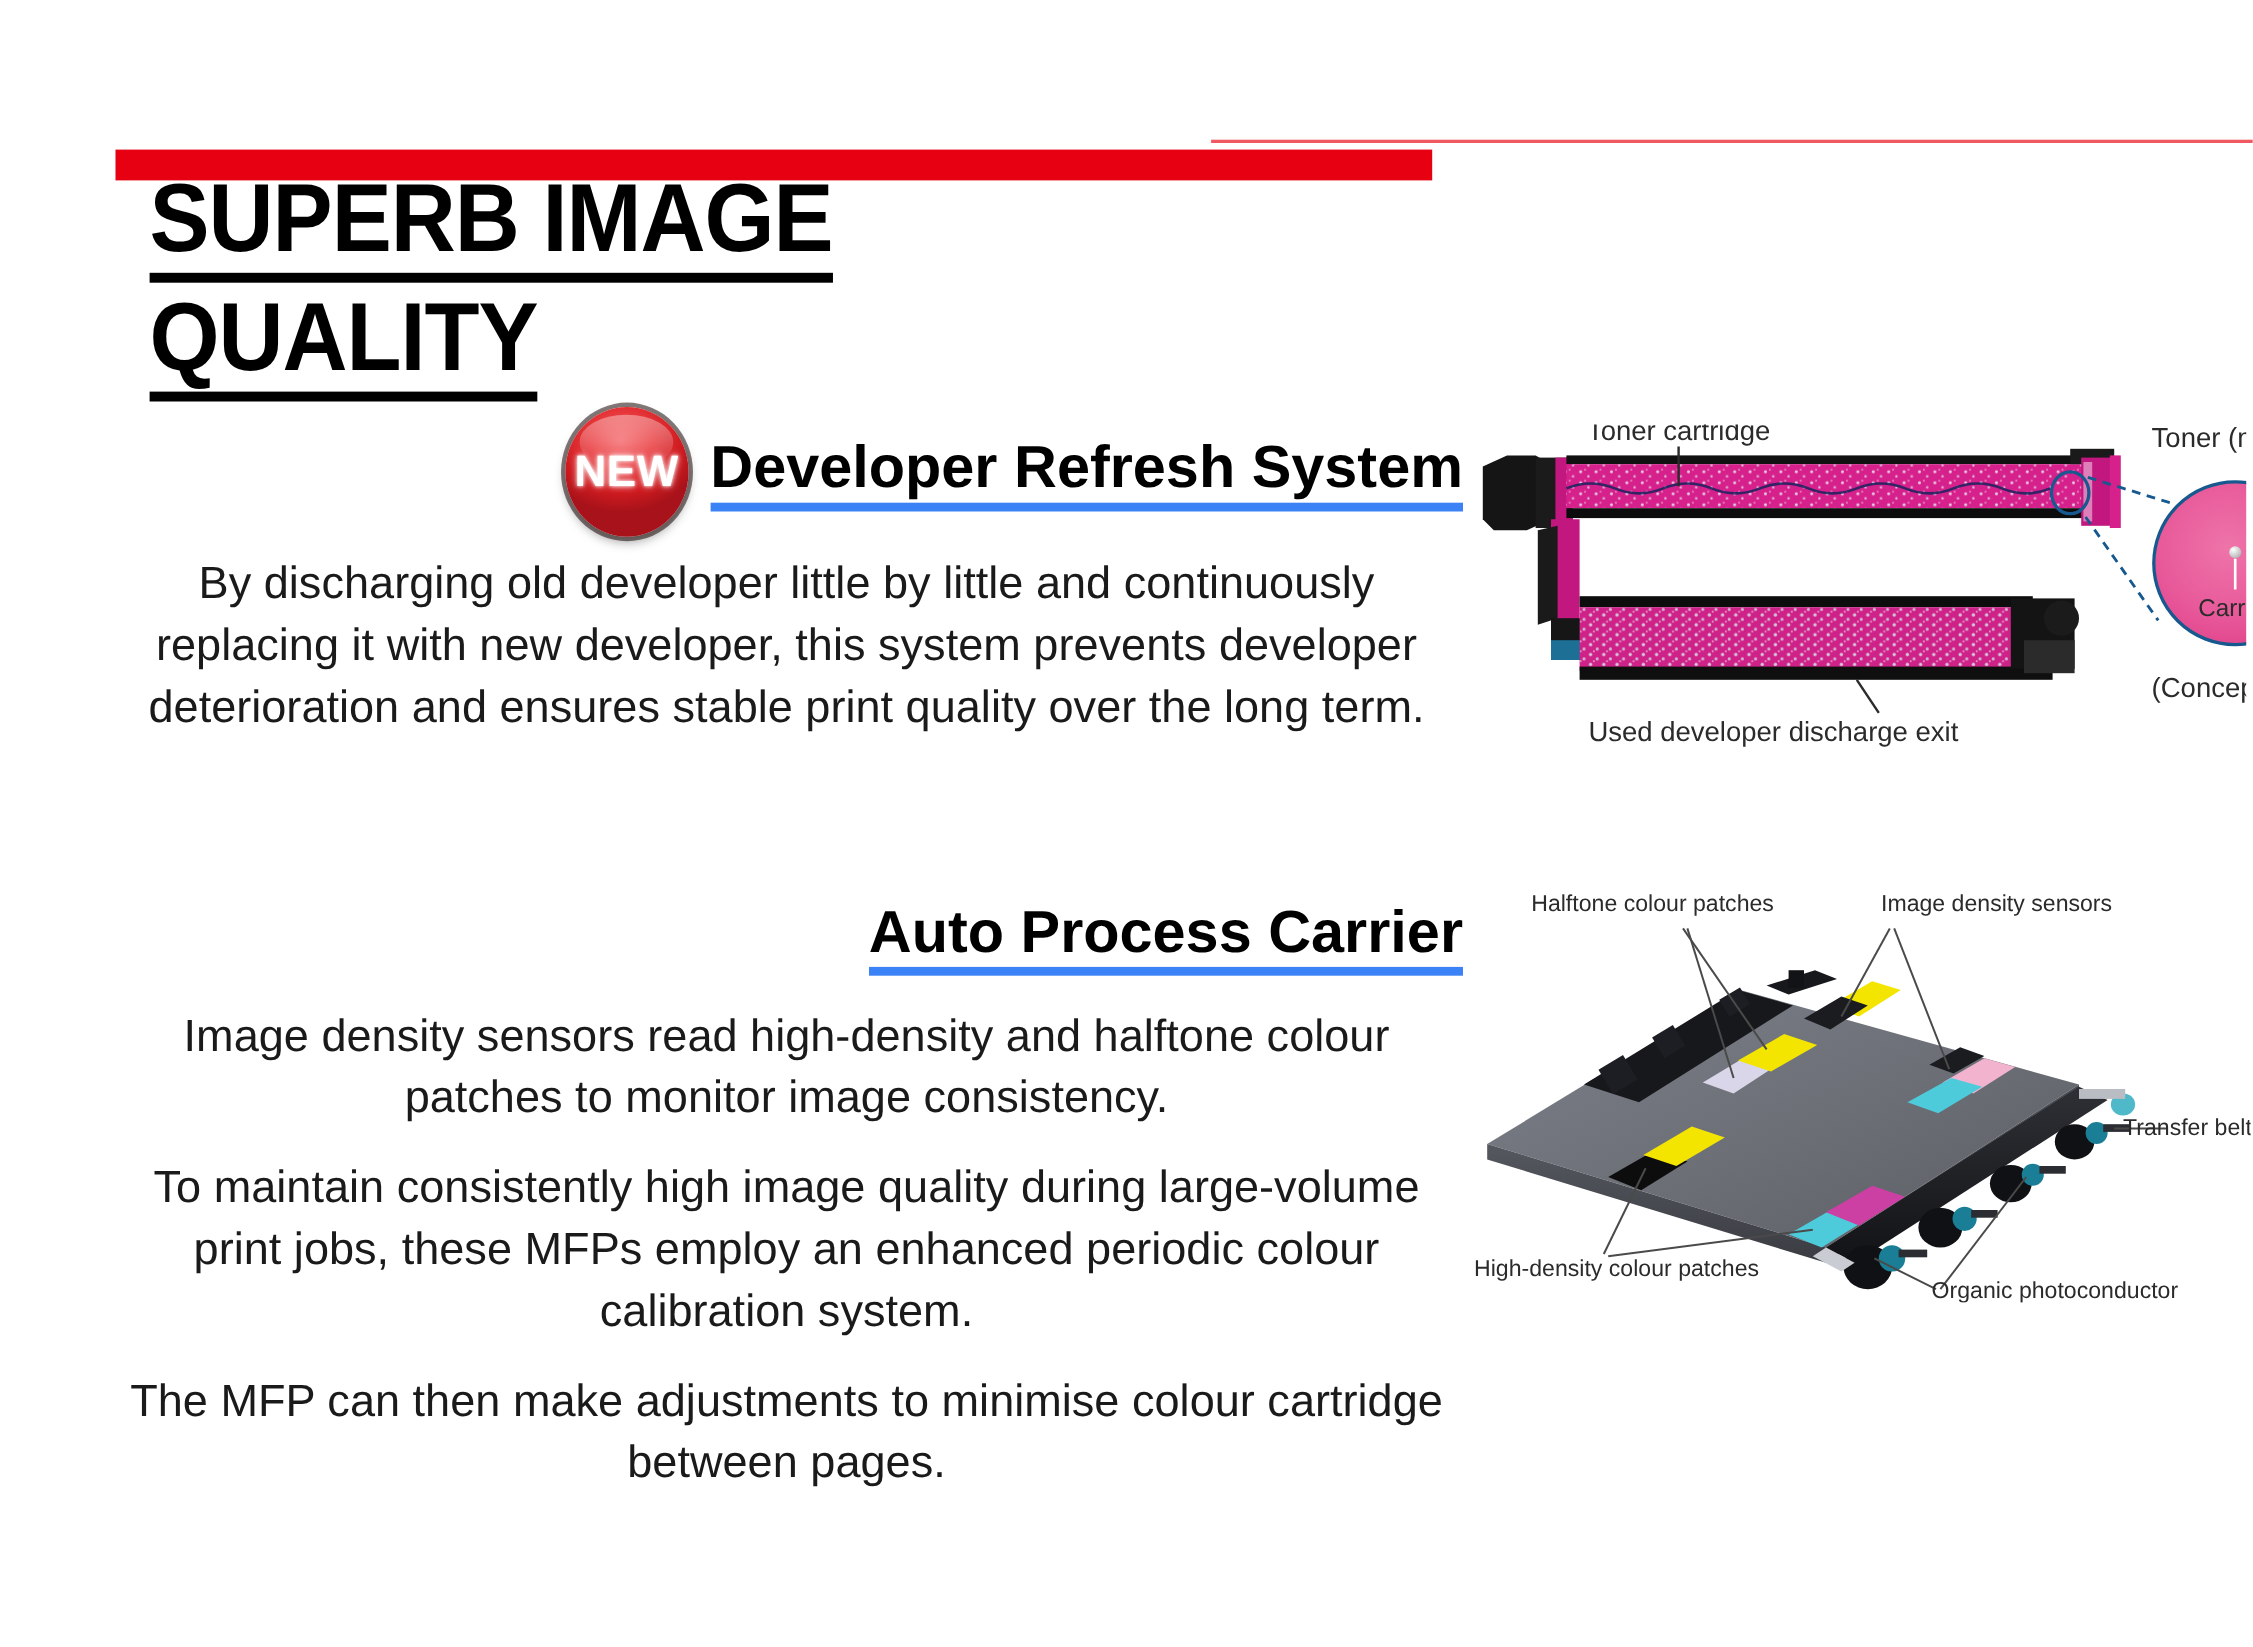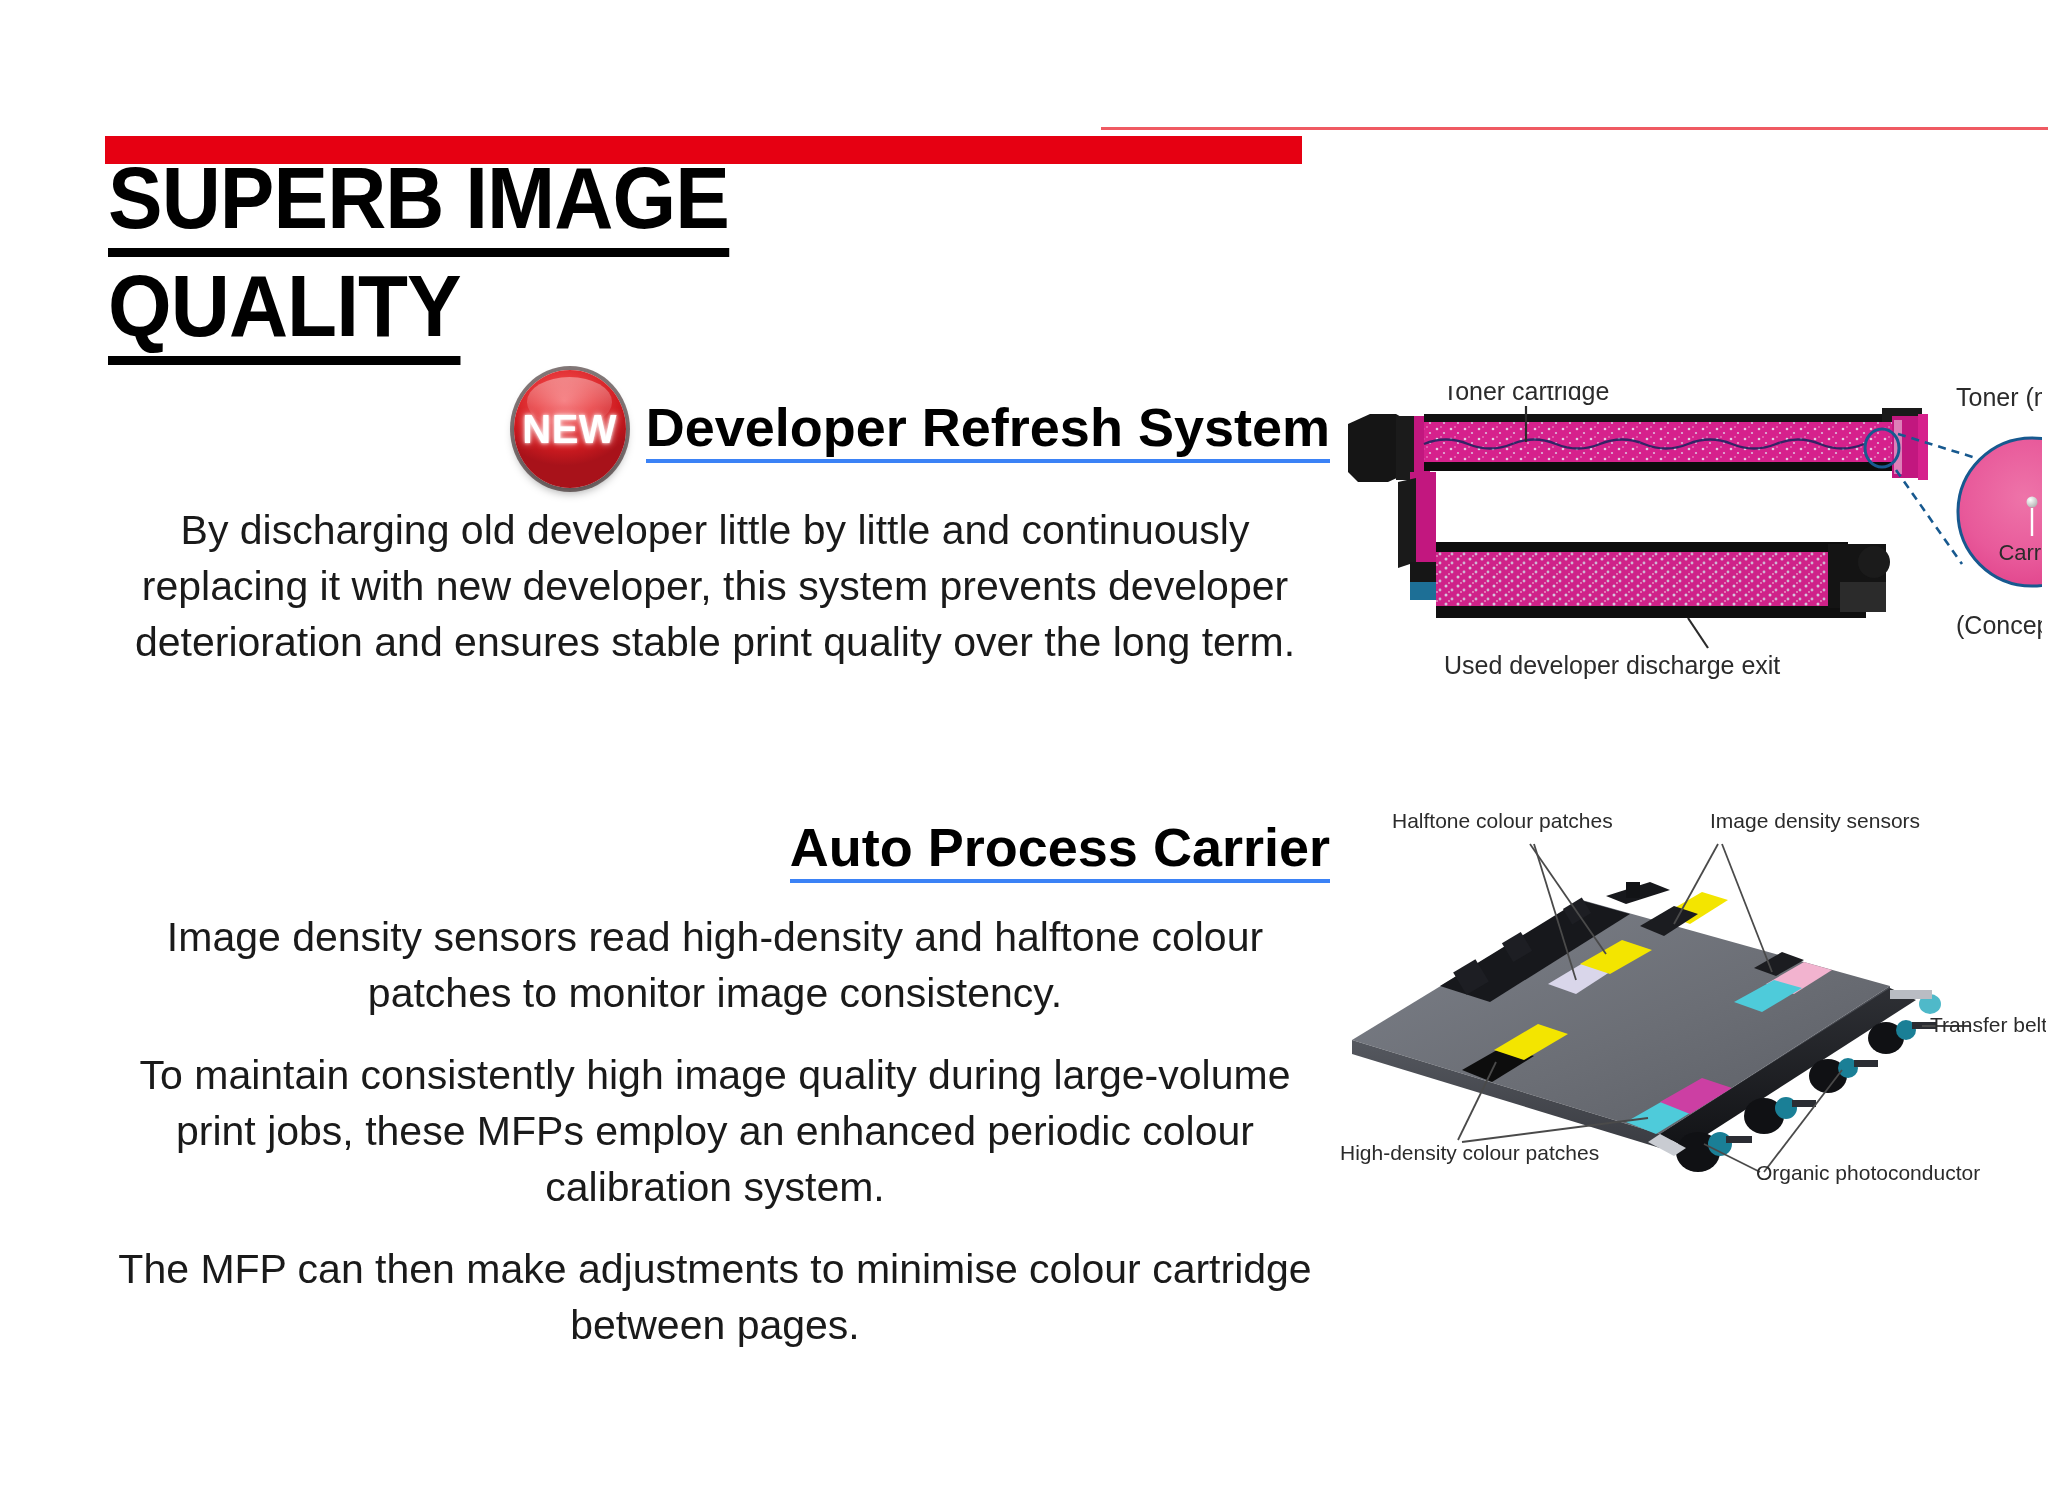--- a/index.html
+++ b/index.html
@@ -30,21 +30,21 @@
     left: 105px;
     top: 136px;
     width: 1197px;
     height: 28px;
     background: #e60012;
   }
 
   
   .title-block {
     position: absolute;
-    left: 108px;
+    left: 136px;
     top: 152px;
     width: 1100px;
   }
   .title-line {
     display: block;
     font-family: "Liberation Sans Narrow", "Liberation Sans", sans-serif;
     font-weight: bold;
     font-size: 88px;
     line-height: 92px;
     letter-spacing: -1px;
@@ -111,21 +111,21 @@
     text-shadow: 0 0 7px rgba(255,255,255,0.85), 0 0 3px rgba(255,255,255,0.9);
     line-height: 1;
   }
 
   .section-heading {
     font-family: "Liberation Sans Narrow", "Liberation Sans", sans-serif;
     font-weight: bold;
     font-size: 54px;
     line-height: 62px;
     color: #000000;
-    border-bottom: 4px solid #3b82f6;
+    border-bottom: 8px solid #3b82f6;
     padding-bottom: 1px;
     white-space: nowrap;
   }
 
   .heading-right {
     text-align: right;
   }
   .heading-right .section-heading {
     display: inline-block;
   }

